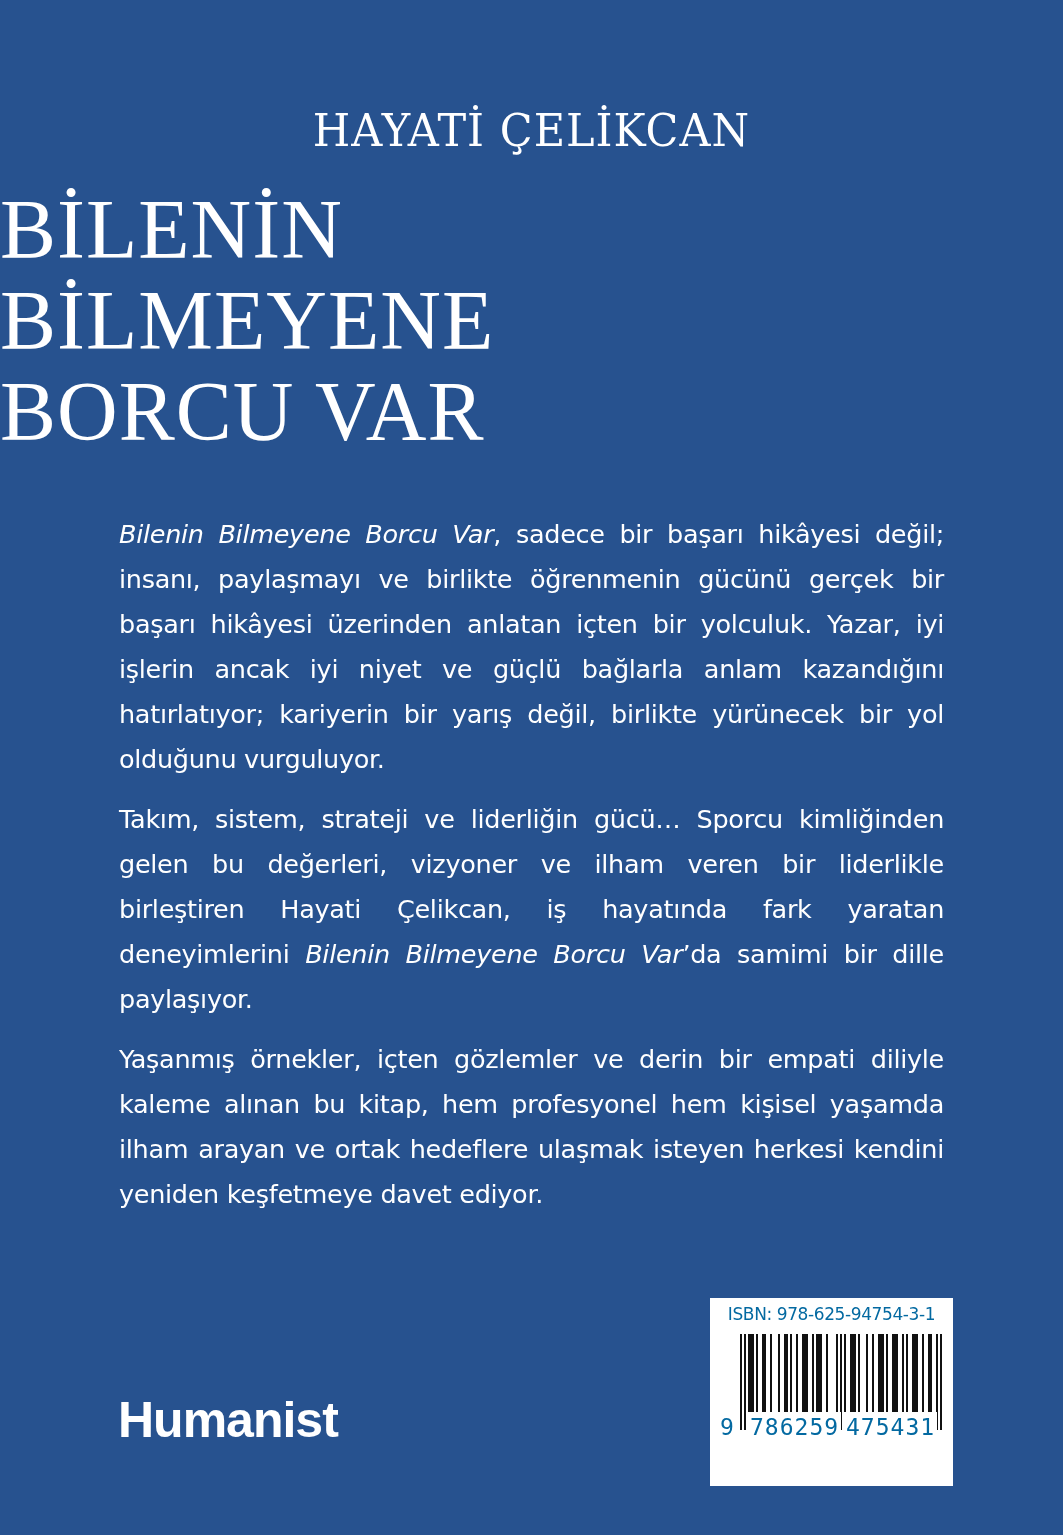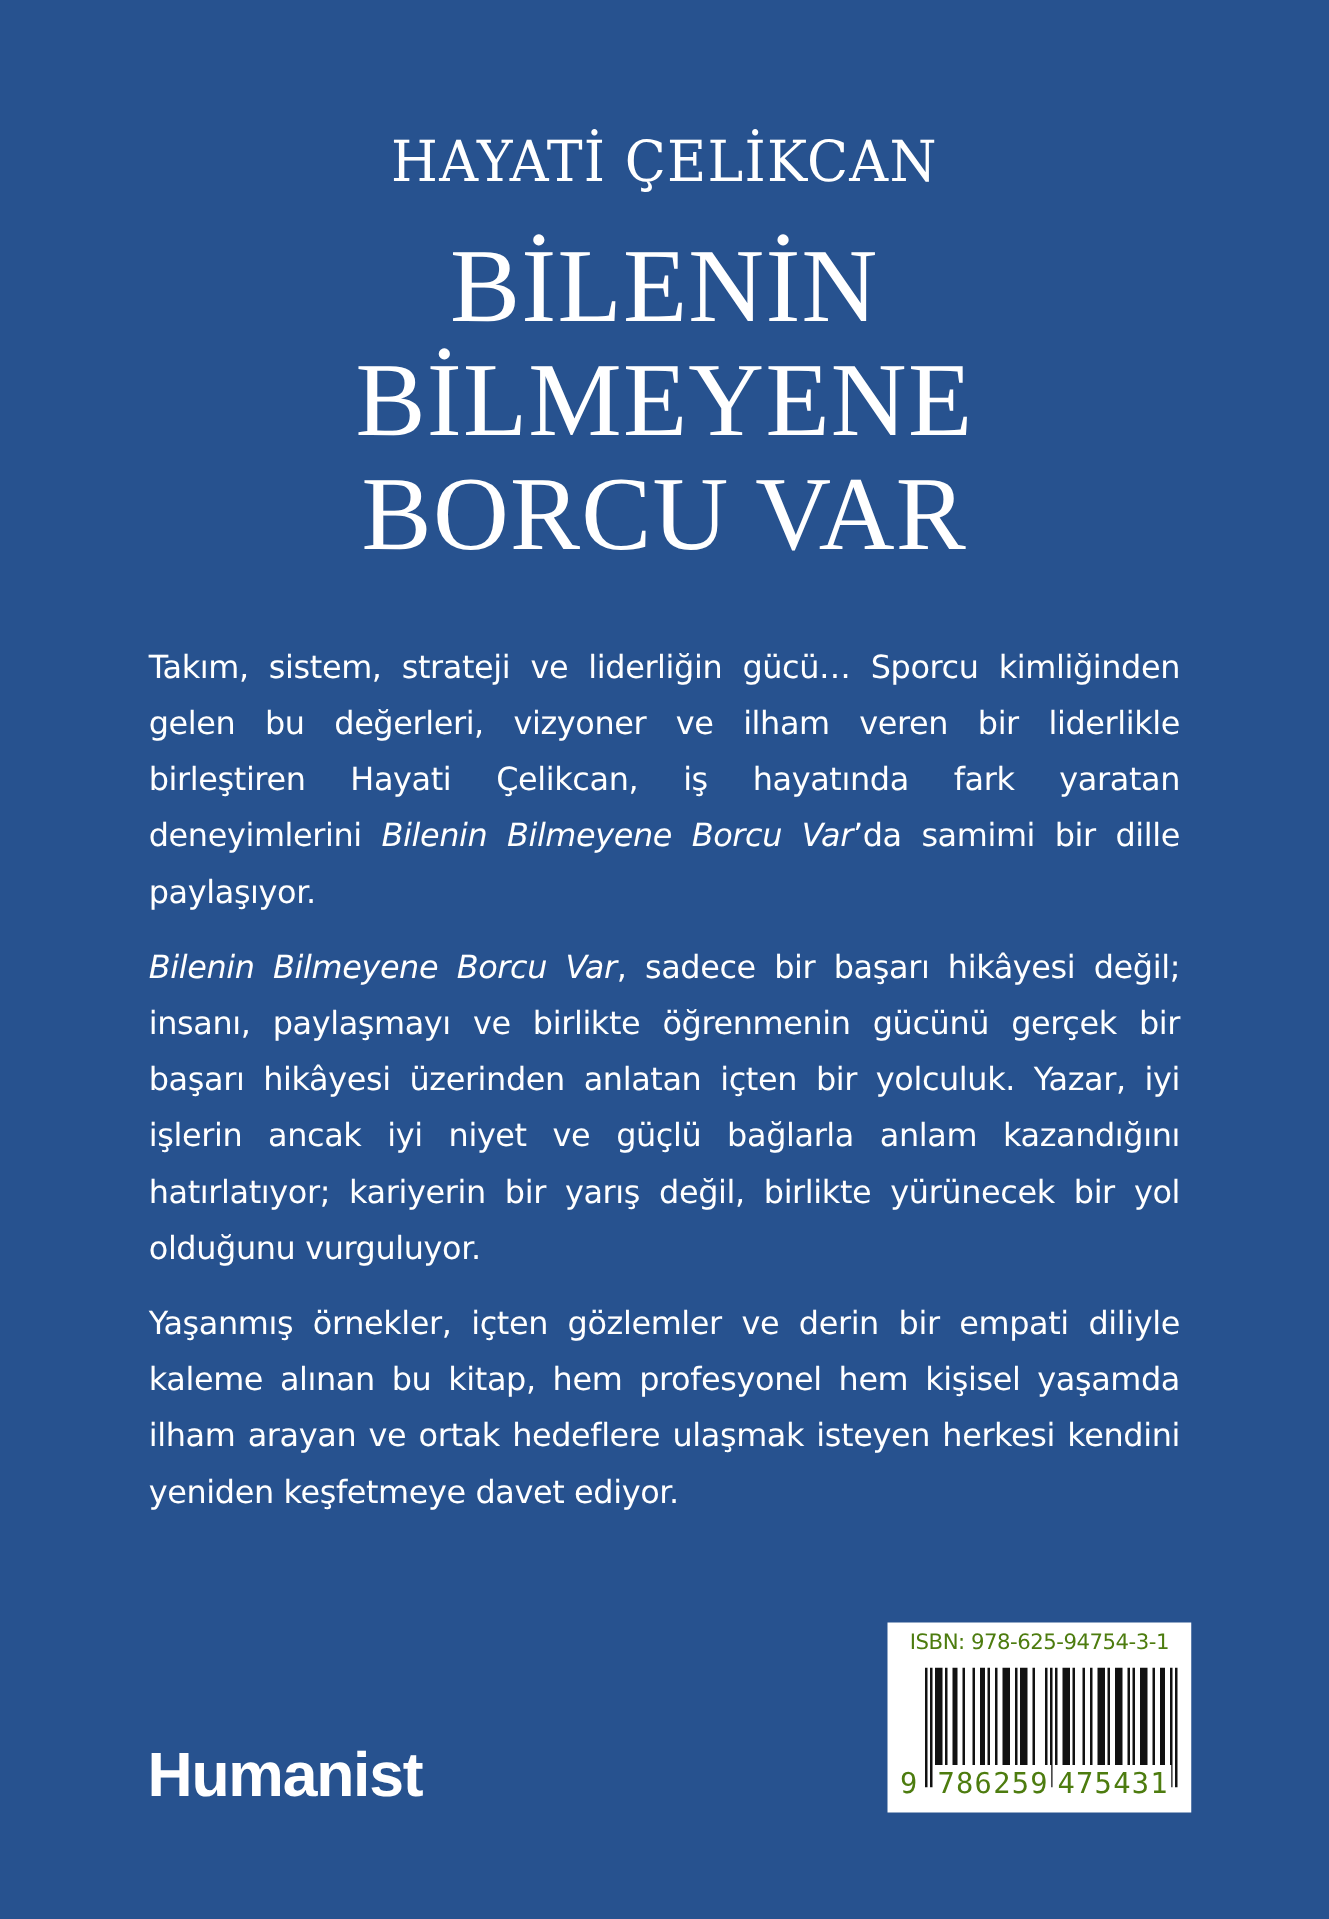--- a/index.html
+++ b/index.html
@@ -24,21 +24,20 @@
       font-size: 43px;
       letter-spacing: 1px;
       line-height: 60px;
       transform: scaleY(1.05);
     }
     .title {
       position: absolute;
       top: 184px;
       left: 0;
       width: 1063px;
-      text-align: center;
       font-family: "Liberation Serif", "DejaVu Serif", serif;
       font-size: 84px;
       line-height: 91px;
       letter-spacing: 1px;
     }
     .title .line {
       display: block;
     }
     .blurb {
       position: absolute;
@@ -66,23 +65,23 @@
       font-size: 50px;
       line-height: 70px;
       letter-spacing: -1px;
       text-align: center;
     }
     .barcode-box {
       position: absolute;
       top: 1298px;
       left: 710px;
       width: 243px;
-      height: 152px;
+      height: 188px;
       background: #ffffff;
-      color: #4d7c0f;
+      color: #0369a1;
     }
     .isbn-text {
       position: absolute;
       top: 6px;
       left: 0;
       width: 243px;
       text-align: center;
       font-family: "DejaVu Sans", "Liberation Sans", sans-serif;
       font-size: 17px;
       letter-spacing: -0.4px;
@@ -134,24 +133,24 @@
   <div class="author">HAYATİ ÇELİKCAN</div>
 
   <h1 class="title" style="margin:0;font-weight:normal;">
     <span class="line">BİLENİN</span>
     <span class="line">BİLMEYENE</span>
     <span class="line">BORCU VAR</span>
   </h1>
 
   <div class="blurb">
     <p>
-      <span>Takım, sistem, strateji ve liderliğin gücü… Sporcu kimliğinden gelen bu değerleri, vizyoner ve ilham veren bir liderlikle birleştiren Hayati Çelikcan, iş hayatında fark yaratan deneyimlerini </span><em>Bilenin Bilmeyene Borcu Var</em><span>’da samimi bir dille paylaşıyor.</span>
+      <span></span><em>Bilenin Bilmeyene Borcu Var</em><span>, sadece bir başarı hikâyesi değil; insanı, paylaşmayı ve birlikte öğrenmenin gücünü gerçek bir başarı hikâyesi üzerinden anlatan içten bir yolculuk. Yazar, iyi işlerin ancak iyi niyet ve güçlü bağlarla anlam kazandığını hatırlatıyor; kariyerin bir yarış değil, birlikte yürünecek bir yol olduğunu vurguluyor.</span>
     </p>
     <p>
-      <span></span><em>Bilenin Bilmeyene Borcu Var</em><span>, sadece bir başarı hikâyesi değil; insanı, paylaşmayı ve birlikte öğrenmenin gücünü gerçek bir başarı hikâyesi üzerinden anlatan içten bir yolculuk. Yazar, iyi işlerin ancak iyi niyet ve güçlü bağlarla anlam kazandığını hatırlatıyor; kariyerin bir yarış değil, birlikte yürünecek bir yol olduğunu vurguluyor.</span>
+      <span>Takım, sistem, strateji ve liderliğin gücü… Sporcu kimliğinden gelen bu değerleri, vizyoner ve ilham veren bir liderlikle birleştiren Hayati Çelikcan, iş hayatında fark yaratan deneyimlerini </span><em>Bilenin Bilmeyene Borcu Var</em><span>’da samimi bir dille paylaşıyor.</span>
     </p>
     <p>
       <span>Yaşanmış örnekler, içten gözlemler ve derin bir empati diliyle kaleme alınan bu kitap, hem profesyonel hem kişisel yaşamda ilham arayan ve ortak hedeflere ulaşmak isteyen herkesi kendini yeniden keşfetmeye davet ediyor.</span><em></em><span></span>
     </p>
   </div>
 
   <div class="publisher">Humanist</div>
 
   <div class="barcode-box">
     <div class="isbn-text">ISBN: 978-625-94754-3-1</div>

